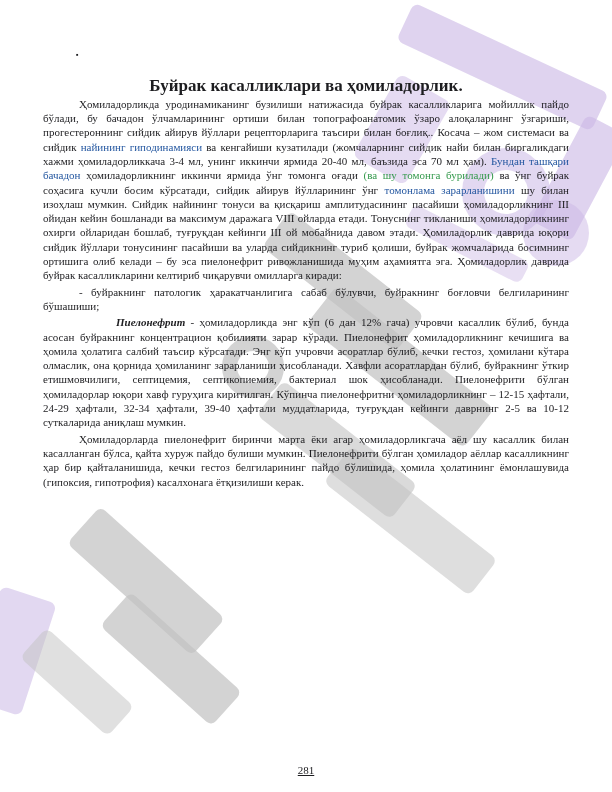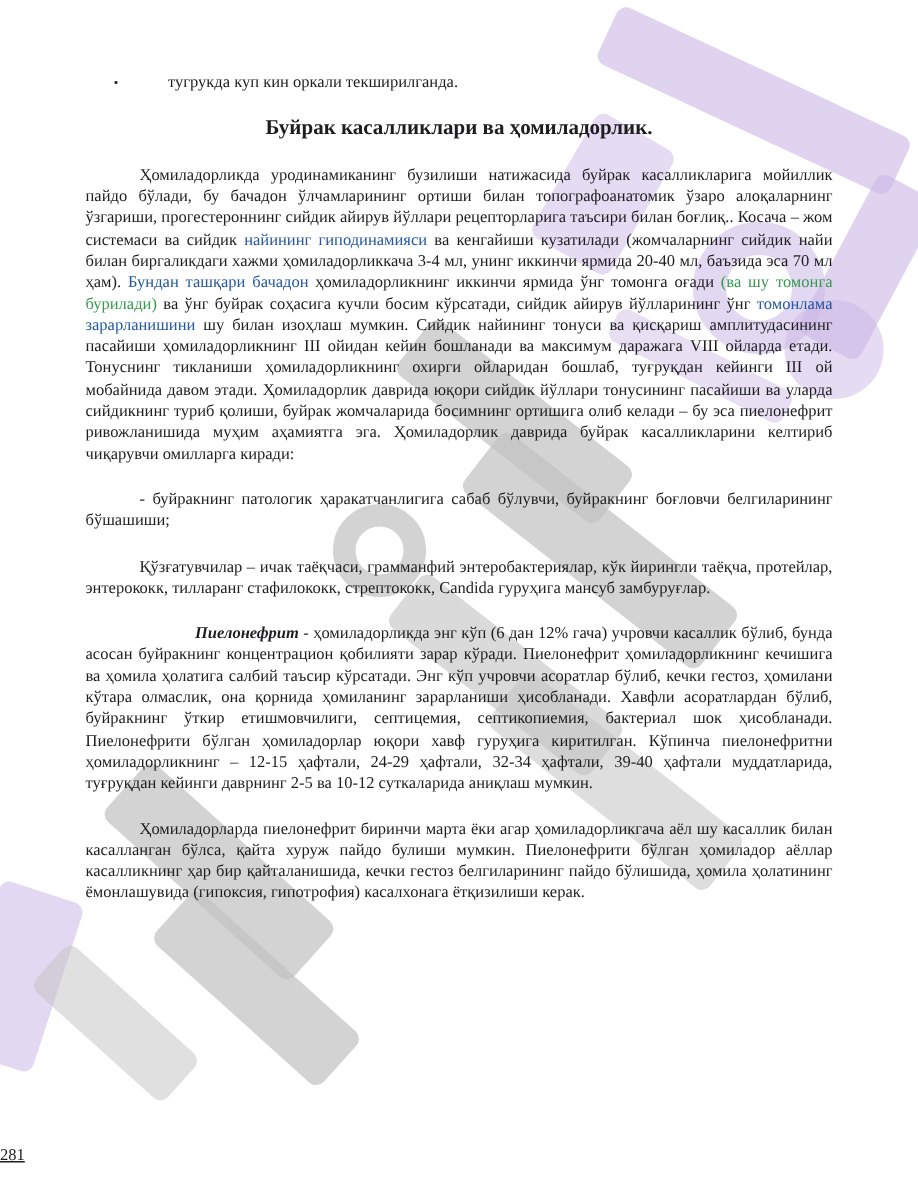--- a/index.html
+++ b/index.html
@@ -19,36 +19,36 @@
   .wm.ring{background:transparent;border-radius:50%;}
   .wm.ring.lav{border:22px solid #cbb8e5;background:transparent;}
   .wm.ring.gry{border:15px solid #c2c2c2;background:transparent;}
   .wm.blob{border-radius:50%;}
   
   .content{position:relative;z-index:2;padding:48px 41px 0 41px;}
   .bullet-row{display:flex;font-size:11px;line-height:14.3px;padding-left:35px;text-align:left;}
   .bullet-row .marker{width:36px;flex:0 0 36px;font-size:7.5px;line-height:14.3px;}
   .doc-title{
     margin:17px 0 3px 0;
-    font-size:14px;line-height:14.5px;
+    font-size:17px;line-height:14.5px;
     font-weight:bold;text-align:center;
   }
   p.para{
-    margin:16px;
+    margin:2px;
     font-size:11px;line-height:14.3px;
     text-align:justify;
     text-indent:36px;
   }
   p.para.indent-lg{text-indent:73px;}
   .c-blue{color:#2457a0;}
   .c-green{color:#359a4d;}
   .c-bold{font-weight:bold;font-style:italic;}
   .page-number{
     position:absolute;left:0;right:0;bottom:16px;
-    text-align:left;font-size:11px;z-index:2;text-decoration:underline;
+    text-align:center;font-size:11px;z-index:2;text-decoration:underline;
   }
 </style>
 </head>
 <body>
 
 <div class="page">
 
   <div class="wm-layer">
     <div class="wm lav" style="left:395px;top:46px;width:215px;height:42px;transform:rotate(25deg);"></div>
     <div class="wm lav" style="left:372px;top:82px;width:60px;height:95px;transform:rotate(30deg);opacity:.5;"></div>
@@ -64,30 +64,28 @@
     <div class="wm lav" style="left:-18px;top:592px;width:58px;height:118px;transform:rotate(18deg);opacity:.55;"></div>
     <div class="wm gry" style="left:62px;top:556px;width:168px;height:50px;transform:rotate(42deg);"></div>
     <div class="wm gry" style="left:96px;top:636px;width:150px;height:46px;transform:rotate(42deg);"></div>
     <div class="wm gry" style="left:18px;top:662px;width:118px;height:40px;transform:rotate(42deg);opacity:.5;"></div>
   </div>
 
   <div class="content">
 
     <div class="bullet-row">
       <span class="marker">▪</span>
-      <span>тугрукда куп кин оркали текширилганда.</span>
     </div>
 
     <h2 class="doc-title">Буйрак касалликлари ва ҳомиладорлик.</h2>
 
     <p class="para"><span>Ҳомиладорликда уродинамиканинг бузилиши натижасида буйрак касалликларига мойиллик пайдо бўлади, бу бачадон ўлчамларининг ортиши билан топографоанатомик ўзаро алоқаларнинг ўзгариши, прогестероннинг сийдик айирув йўллари рецепторларига таъсири билан боғлиқ.. Косача – жом системаси ва сийдик </span><span class="c-blue">найининг гиподинамияси</span><span> ва кенгайиши кузатилади (жомчаларнинг сийдик найи билан биргаликдаги хажми ҳомиладорликкача 3-4 мл, унинг иккинчи ярмида 20-40 мл, баъзида эса 70 мл ҳам). </span><span class="c-blue">Бундан ташқари бачадон</span><span> ҳомиладорликнинг иккинчи ярмида ўнг томонга оғади </span><span class="c-green">(ва шу томонга бурилади)</span><span> ва ўнг буйрак соҳасига кучли босим кўрсатади, сийдик айирув йўлларининг ўнг </span><span class="c-blue">томонлама зарарланишини</span><span> шу билан изоҳлаш мумкин. Сийдик найининг тонуси ва қисқариш амплитудасининг пасайиши ҳомиладорликнинг III ойидан кейин бошланади ва максимум даражага VIII ойларда етади. Тонуснинг тикланиши ҳомиладорликнинг охирги ойларидан бошлаб, туғруқдан кейинги III ой мобайнида давом этади. Ҳомиладорлик даврида юқори сийдик йўллари тонусининг пасайиши ва уларда сийдикнинг туриб қолиши, буйрак жомчаларида босимнинг ортишига олиб келади – бу эса пиелонефрит ривожланишида муҳим аҳамиятга эга. Ҳомиладорлик даврида буйрак касалликларини келтириб чиқарувчи омилларга киради:</span></p>
 
     <p class="para">- буйракнинг патологик ҳаракатчанлигига сабаб бўлувчи, буйракнинг боғловчи белгиларининг бўшашиши;</p>
 
-    <p class="para">Қўзғатувчилар – ичак таёқчаси, грамманфий энтеробактериялар, кўк йирингли таёқча, протейлар, энтерококк, тилларанг стафилококк, стрептококк, Candida гуруҳига мансуб замбуруғлар.</p>
 
     <p class="para indent-lg"><span class="c-bold">Пиелонефрит</span><span> - ҳомиладорликда энг кўп (6 дан 12% гача) учровчи касаллик бўлиб, бунда асосан буйракнинг концентрацион қобилияти зарар кўради. Пиелонефрит ҳомиладорликнинг кечишига ва ҳомила ҳолатига салбий таъсир кўрсатади. Энг кўп учровчи асоратлар бўлиб, кечки гестоз, ҳомилани кўтара олмаслик, она қорнида ҳомиланинг зарарланиши ҳисобланади. Хавфли асоратлардан бўлиб, буйракнинг ўткир етишмовчилиги, септицемия, септикопиемия, бактериал шок ҳисобланади. Пиелонефрити бўлган ҳомиладорлар юқори хавф гуруҳига киритилган.  Кўпинча пиелонефритни ҳомиладорликнинг – 12-15 ҳафтали, 24-29 ҳафтали, 32-34 ҳафтали, 39-40 ҳафтали муддатларида, туғруқдан кейинги даврнинг 2-5 ва 10-12 суткаларида аниқлаш мумкин.</span></p>
 
     <p class="para">Ҳомиладорларда пиелонефрит биринчи марта ёки агар ҳомиладорликгача  аёл шу касаллик билан касалланган бўлса, қайта хуруж пайдо булиши мумкин. Пиелонефрити бўлган ҳомиладор аёллар касалликнинг ҳар бир қайталанишида, кечки гестоз белгиларининг пайдо бўлишида, ҳомила ҳолатининг ёмонлашувида (гипоксия, гипотрофия) касалхонага ётқизилиши керак.</p>
 
 
   </div>
 
   <div class="page-number">281</div>
 

